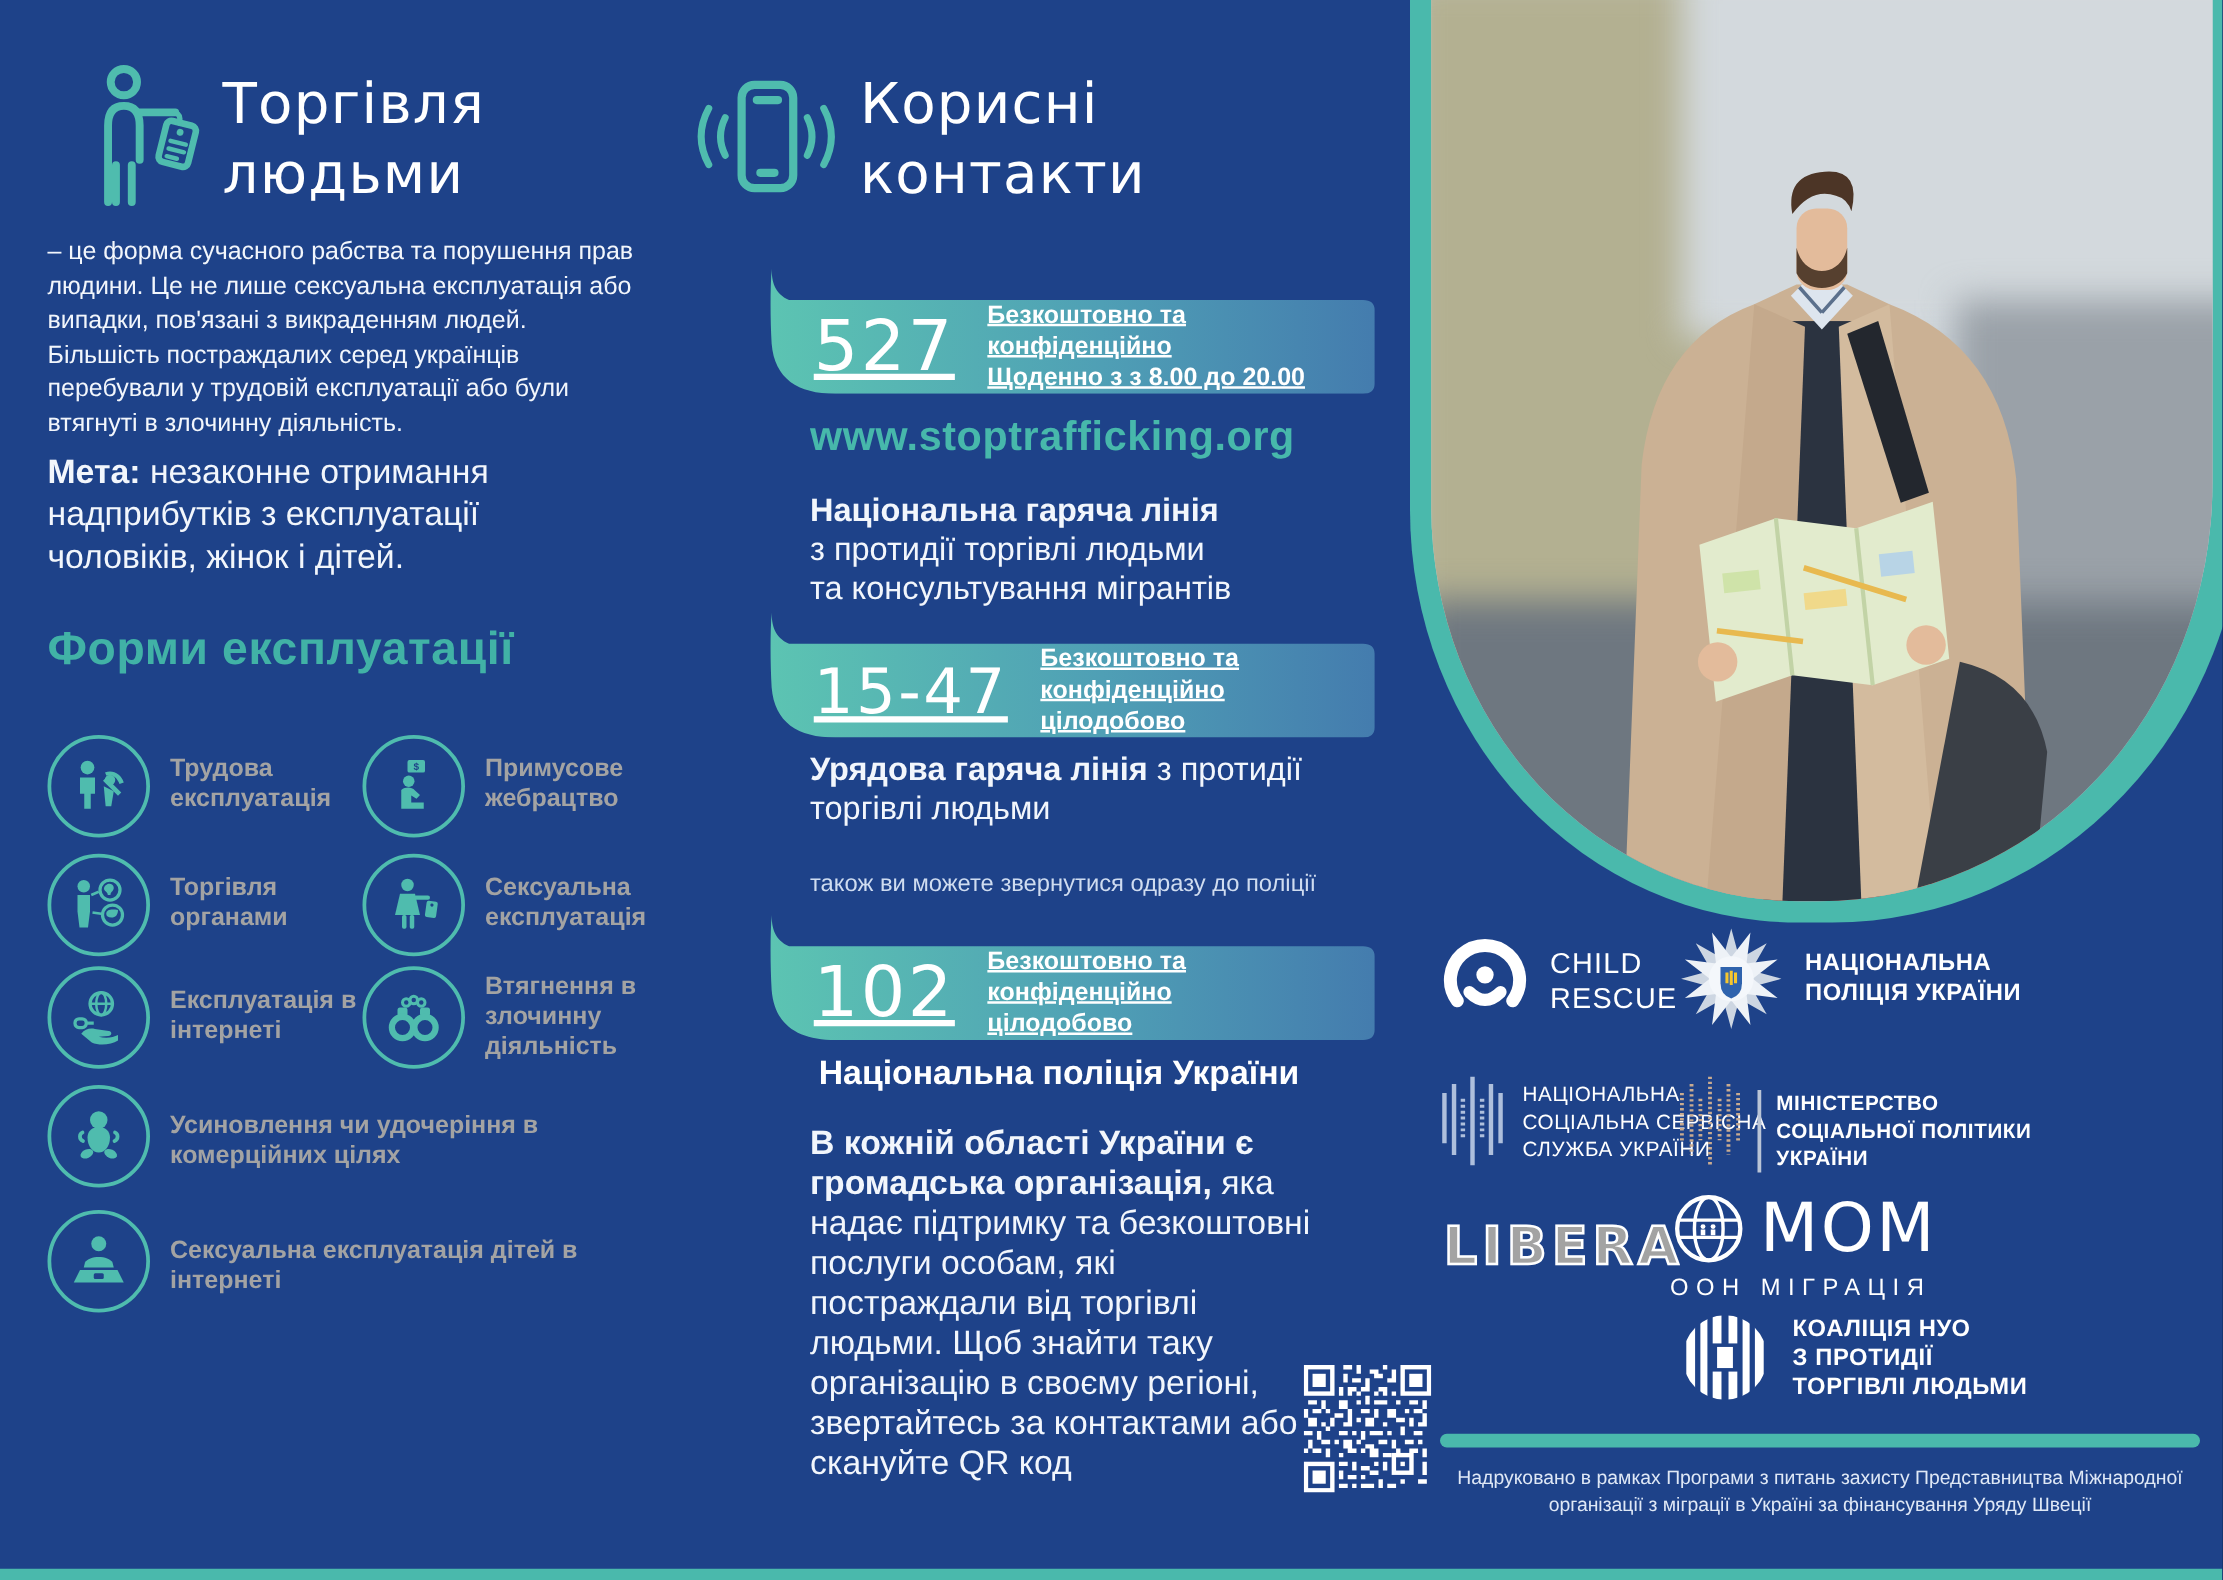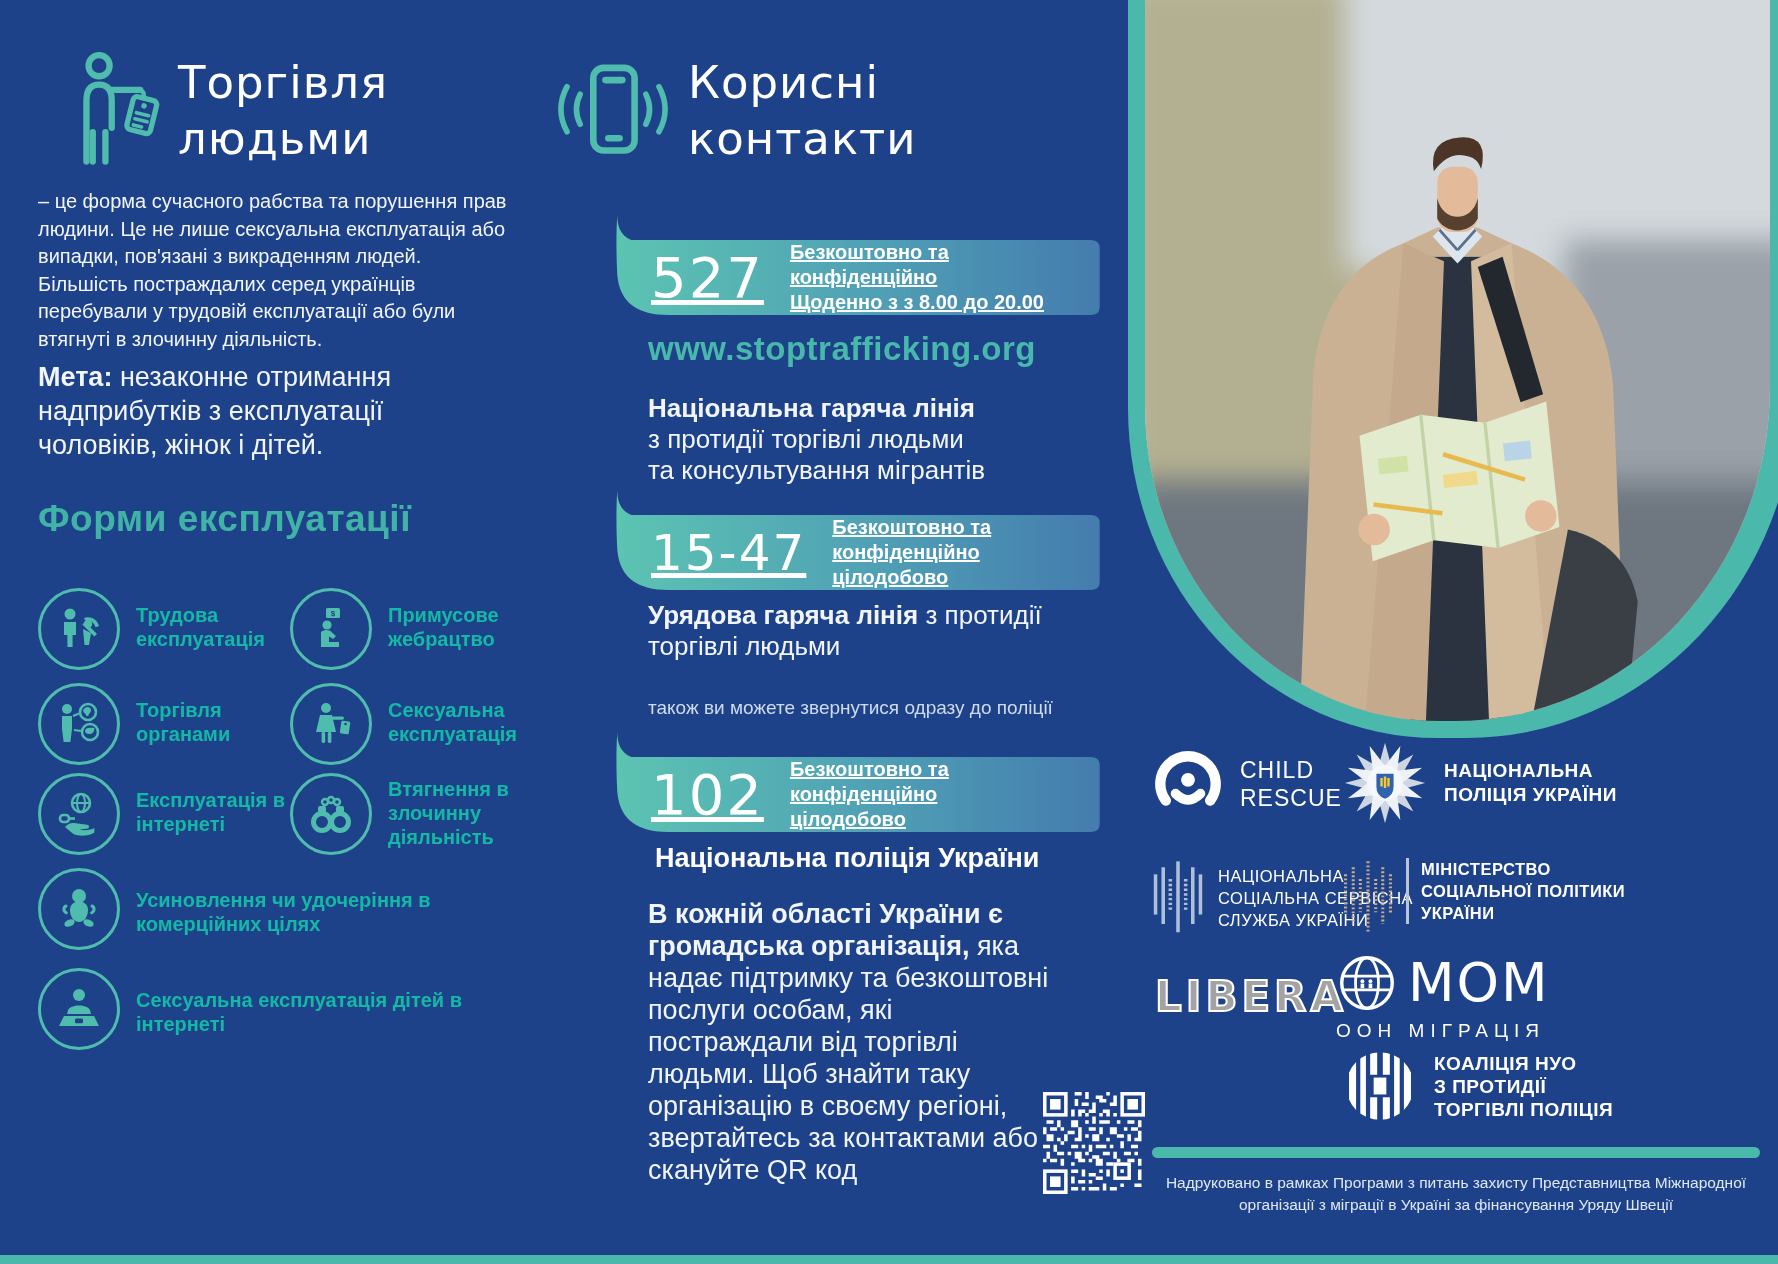--- a/index.html
+++ b/index.html
@@ -8,21 +8,21 @@
   .abs{position:absolute;}
   
   .big-title{font-family:"DejaVu Sans",sans-serif;font-weight:400;font-size:45px;line-height:56px;letter-spacing:1px;color:#fff;}
   
   .intro{font-size:20px;line-height:27.5px;font-weight:400;color:#f2f6fc;}
   .goal{font-size:27px;line-height:34px;color:#f2f6fc;}
   .goal b{font-weight:700;}
   .forms-heading{font-size:37px;font-weight:700;color:#41b2a6;letter-spacing:.5px;}
   .ficon{position:absolute;width:82px;height:82px;border:3px solid #4fbcae;border-radius:50%;
          display:flex;align-items:center;justify-content:center;box-sizing:border-box;}
-  .flabel{position:absolute;font-size:20px;font-weight:700;line-height:24px;color:#14b8a6;}
+  .flabel{position:absolute;font-size:20px;font-weight:700;line-height:24px;color:#a3a3a3;}
   
   .banner{position:absolute;left:615px;width:487px;height:100px;}
   .banner svg.bg{position:absolute;left:0;top:0;width:100%;height:100%;}
   .banner .content{position:absolute;left:0;top:25px;right:10px;height:75px;display:flex;align-items:center;padding-left:36px;gap:26px;box-sizing:border-box;text-decoration:underline;}
   .banner .num{font-family:"DejaVu Sans",sans-serif;font-size:56px;font-weight:400;letter-spacing:2px;white-space:nowrap;}
   .banner .num.mid{font-size:50px;}
   .banner .lines{font-size:20px;font-weight:700;line-height:25px;}
   .website{font-size:33px;font-weight:700;color:#47b8ab;letter-spacing:.5px;}
   .hl-block{font-size:26px;line-height:31px;color:#f2f6fc;}
   .hl-block .b{font-weight:700;}
@@ -369,21 +369,21 @@
           <path d="M41 13v34"></path>
       </g>
     </svg>
     <div class="logo-text" style="font-size:16.5px;line-height:22px;letter-spacing:.5px;">
       <div>НАЦІОНАЛЬНА</div>
       <div>СОЦІАЛЬНА СЕРВІСНА</div>
       <div>СЛУЖБА УКРАЇНИ</div>
     </div>
   </div>
 
-  <div class="abs" style="left:1342px;top:858px;display:flex;align-items:flex-start;gap:12px;">
+  <div class="abs" style="left:1342px;top:858px;display:flex;align-items:flex-end;gap:12px;">
     <svg width="52" height="80" viewBox="0 0 44 66">
       <g stroke="#c9ab90" stroke-width="2.6" stroke-dasharray="1.6 1.8">
         <path d="M3 13v34"></path>
           <path d="M9.5 7v48"></path>
           <path d="M15.5 17v28"></path>
         <path d="M22 2v60"></path>
         <path d="M28.5 17v28"></path>
           <path d="M34.5 7v48"></path>
           <path d="M41 13v34"></path>
       </g>
@@ -429,21 +429,21 @@
           <rect x="29" y="0" width="5" height="54"></rect>
         <rect x="37" y="0" width="4" height="54"></rect>
           <rect x="44" y="0" width="5" height="54"></rect>
       </g>
       <rect x="19" y="19" width="16" height="16" fill="#1e4289"></rect>
       <rect x="22.5" y="21" width="9" height="12" fill="#fff"></rect>
     </svg>
     <div class="logo-text" style="font-size:19px;font-weight:700;line-height:23px;letter-spacing:.5px;">
       <div>КОАЛІЦІЯ НУО</div>
       <div>З ПРОТИДІЇ</div>
-      <div>ТОРГІВЛІ ПОЛІЦІЯ</div>
+      <div>ТОРГІВЛІ ЛЮДЬМИ</div>
     </div>
   </div>
 
   <div class="divider" style="left:1152px;top:1147px;width:608px;height:11px;"></div>
 
   <p class="abs footer" style="left:1150px;top:1172px;width:612px;margin:0;">Надруковано в рамках Програми з питань захисту Представництва Міжнародної організації з міграції в Україні за фінансування Уряду Швеції</p>
 
   <div class="bottom-strip"></div>
 
 </div>

